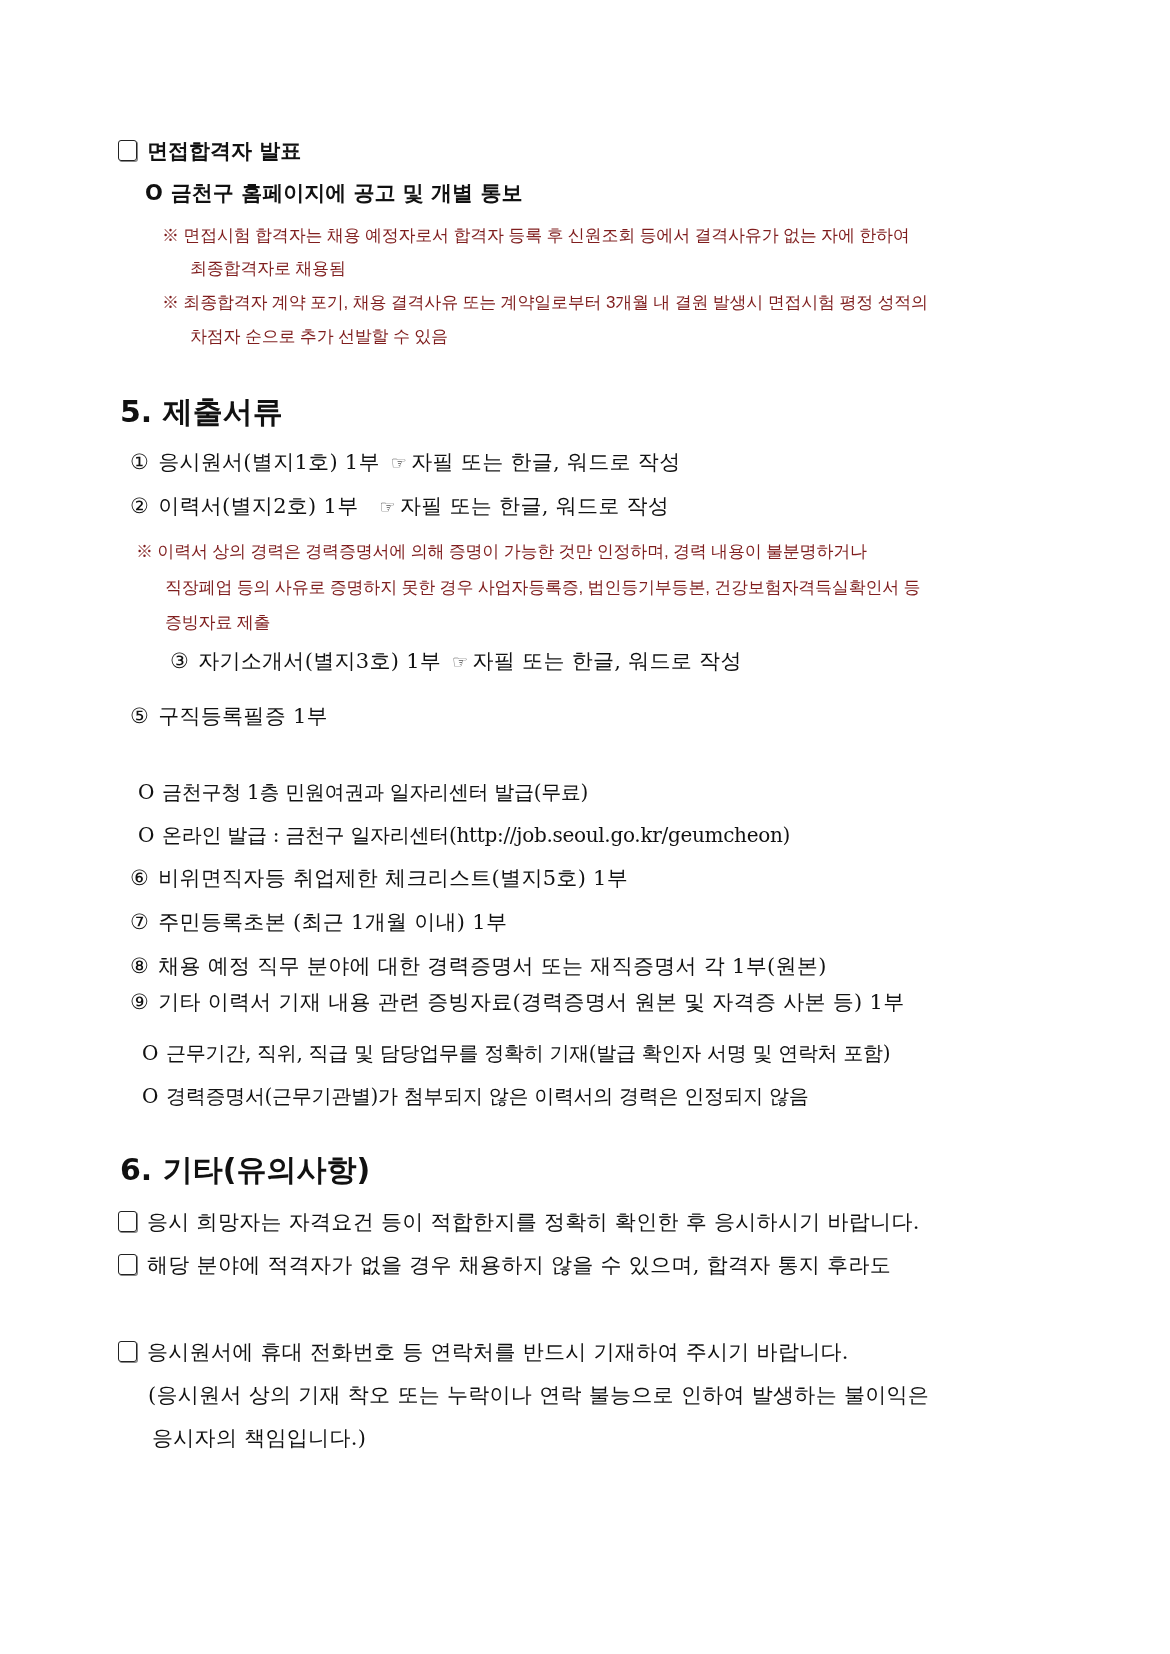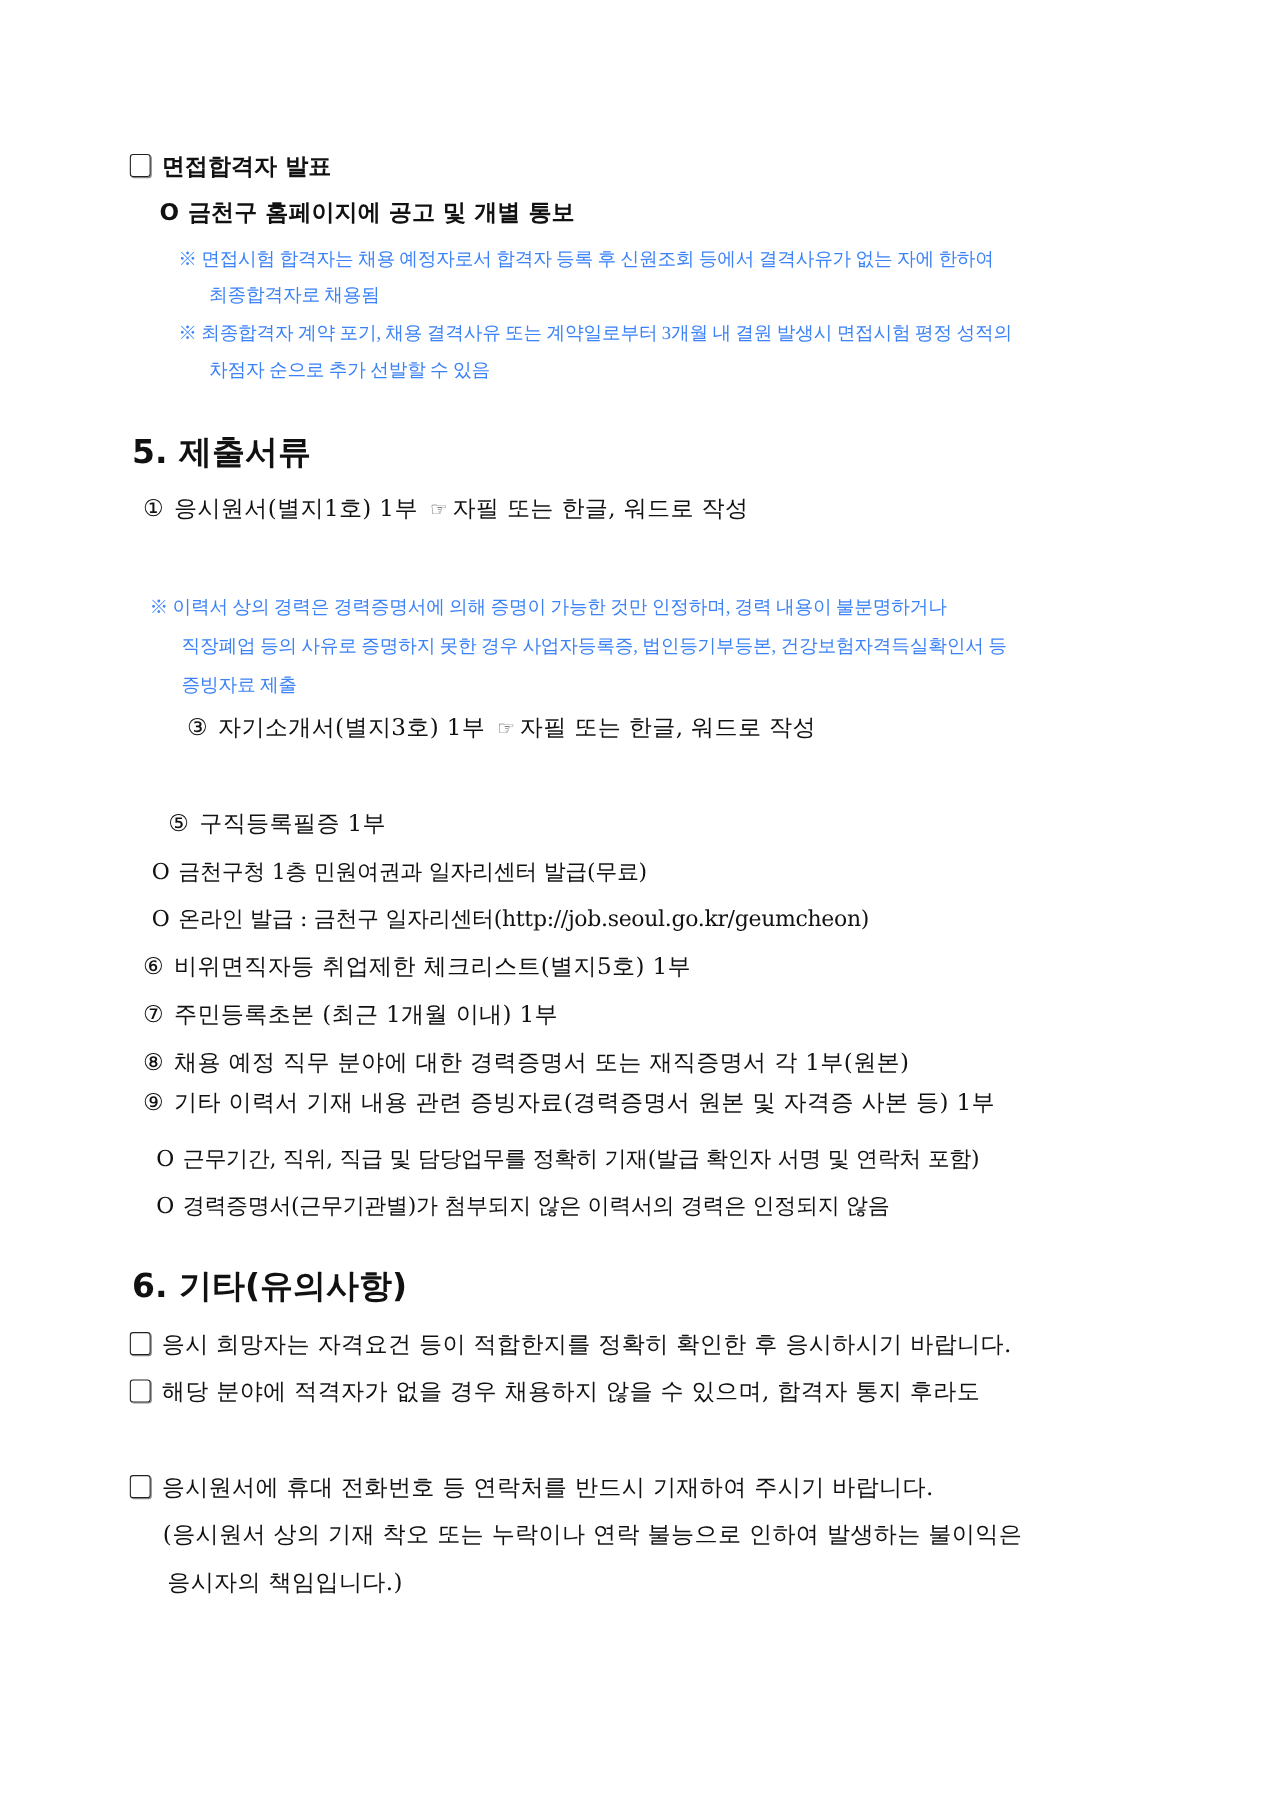--- a/index.html
+++ b/index.html
@@ -5,21 +5,21 @@
     html, body { margin: 0; padding: 0; background: #ffffff; }
     body {
       width: 1170px; height: 1654px; position: relative; overflow: hidden;
       color: #111111;
       font-family: "DejaVu Serif", "Liberation Serif", serif;
     }
     .page { position: absolute; left: 0; top: 0; width: 1170px; height: 1208px; }
     .line { position: absolute; white-space: nowrap; line-height: 1; }
     .heading { font-family: "DejaVu Sans", "Liberation Sans", sans-serif; font-weight: bold; font-size: 30px; letter-spacing: 0px; }
     .sub-bold { font-family: "DejaVu Sans", "Liberation Sans", sans-serif; font-weight: bold; font-size: 21px; }
-    .note { font-family: Liberation Serif, serif; font-size: 17px; letter-spacing: -0.2px; color: #3b82f6; }
+    .note { font-family: Liberation Sans, sans-serif; font-size: 17px; letter-spacing: -0.2px; color: #7f1d1d; }
     .item { font-family: "DejaVu Serif", "Liberation Serif", serif; font-size: 21px; letter-spacing: 0.3px; }
     .item-sm { font-family: "DejaVu Serif", "Liberation Serif", serif; font-size: 20px; letter-spacing: -0.3px; }
     .box {
       display: inline-block; width: 17px; height: 19px; border: 1.6px solid #222;
       border-radius: 3px; box-shadow: 1px 1px 0 #888; vertical-align: -3px; margin-right: 10px;
     }
     .circ { display: inline-block; margin-right: 8px; }
     .num { display: inline-block; margin-right: 9px; }
     .hand { font-size: 18px; color: #555; margin: 0 4px; }
   </style>
@@ -44,33 +44,37 @@
     <span>최종합격자 계약 포기, 채용 결격사유 또는 계약일로부터 3개월 내 결원 발생시 면접시험 평정 성적의</span>
   </div>
   <div class="line note" style="left:190px; top:328px;">차점자 순으로 추가 선발할 수 있음</div>
 
   <div class="line heading" style="left:120px; top:397px;">5. 제출서류</div>
 
   <div class="line item" style="left:130px; top:452px;">
     <span class="num">①</span><span>응시원서(별지1호) 1부</span>
     <span class="hand">☞</span><span>자필 또는 한글, 워드로 작성</span>
   </div>
+  <div class="line item" style="left:130px; top:496px;">
+    <span class="num">②</span><span>이력서(별지2호) 1부</span>
+    <span class="hand" style="margin-left:14px;">☞</span><span>자필 또는 한글, 워드로 작성</span>
+  </div>
 
   <div class="line note" style="left:136px; top:543px;">
     <span>※</span>
     <span>이력서 상의 경력은 경력증명서에 의해 증명이 가능한 것만 인정하며, 경력 내용이 불분명하거나</span>
   </div>
   <div class="line note" style="left:165px; top:579px;">직장폐업 등의 사유로 증명하지 못한 경우 사업자등록증, 법인등기부등본, 건강보험자격득실확인서 등</div>
   <div class="line note" style="left:165px; top:614px;">증빙자료 제출</div>
 
   <div class="line item" style="left:130px; top:651px;margin-left:40px;">
     <span class="num">③</span><span>자기소개서(별지3호) 1부</span>
     <span class="hand">☞</span><span>자필 또는 한글, 워드로 작성</span>
   </div>
-  <div class="line item" style="left:130px; top:738px;margin-left:23px;">
+  <div class="line item" style="left:130px; top:706px;">
     <span class="num">⑤</span><span>구직등록필증 1부</span>
   </div>
 
   <div class="line item-sm" style="left:138px; top:782px;">
     <span class="circ">O</span><span>금천구청 1층 민원여권과 일자리센터 발급(무료)</span>
   </div>
   <div class="line item-sm" style="left:138px; top:825px;">
     <span class="circ">O</span><span>온라인 발급 : 금천구 일자리센터(http://job.seoul.go.kr/geumcheon)</span>
   </div>
 

